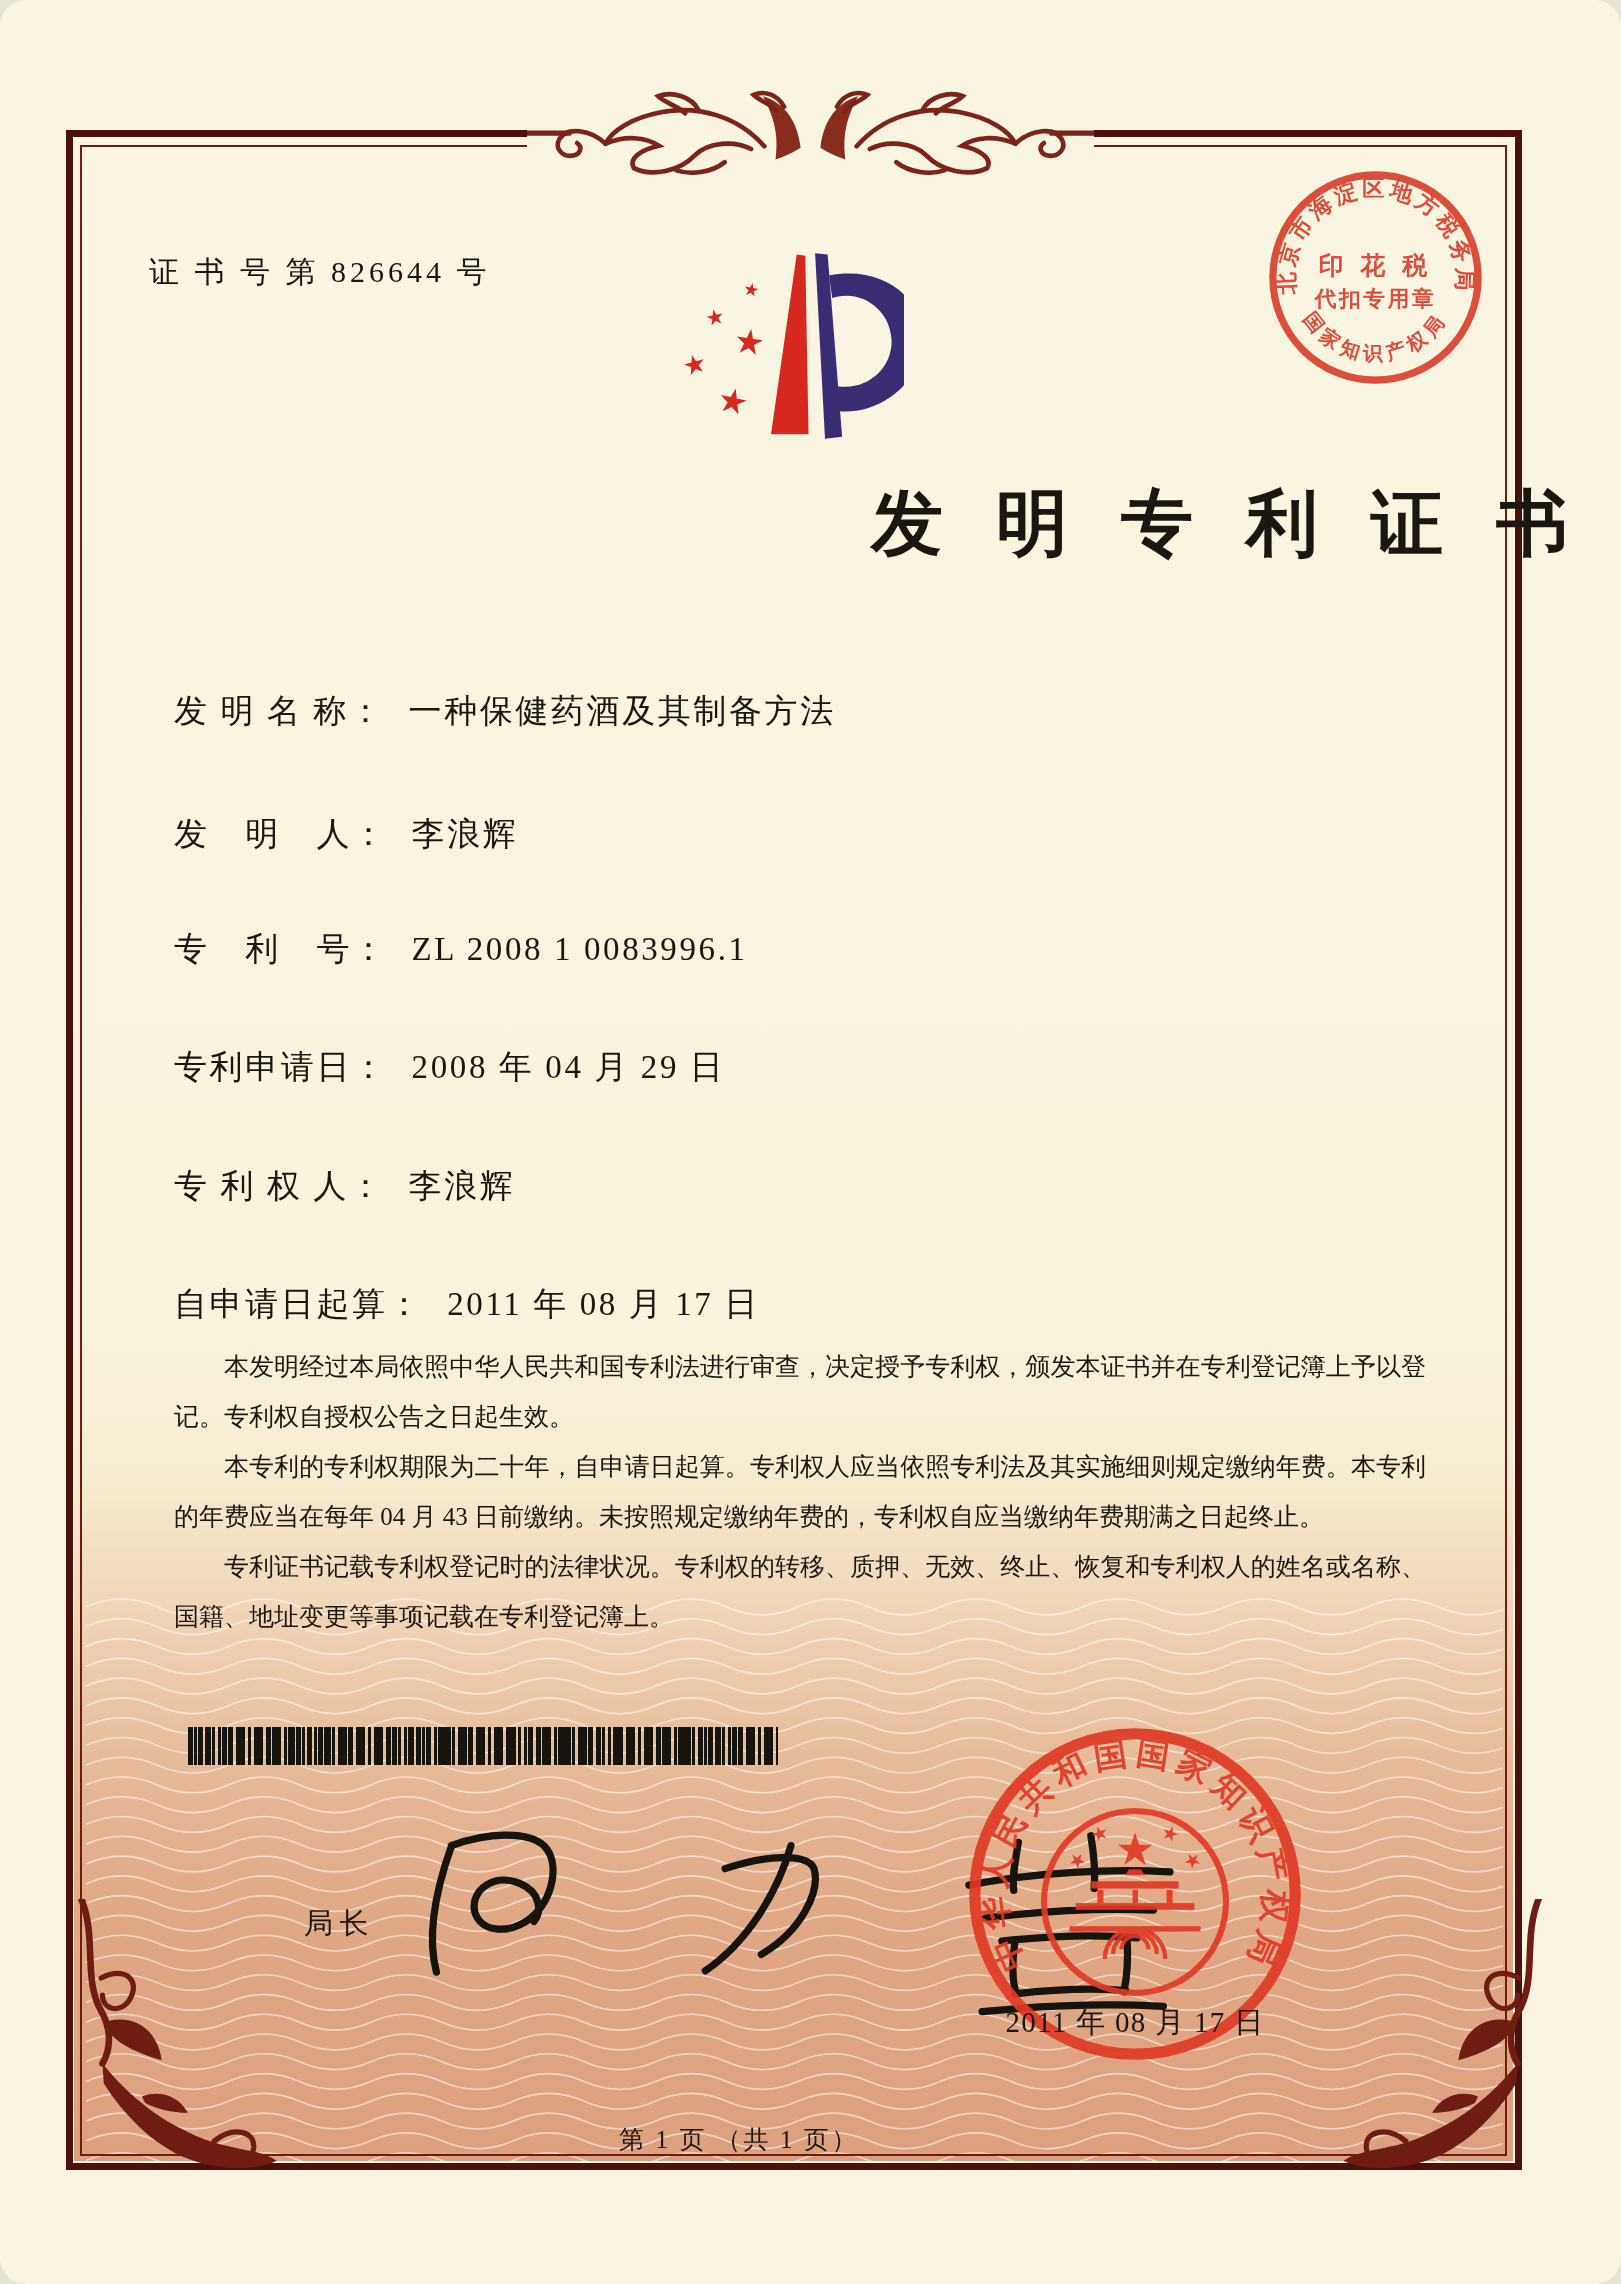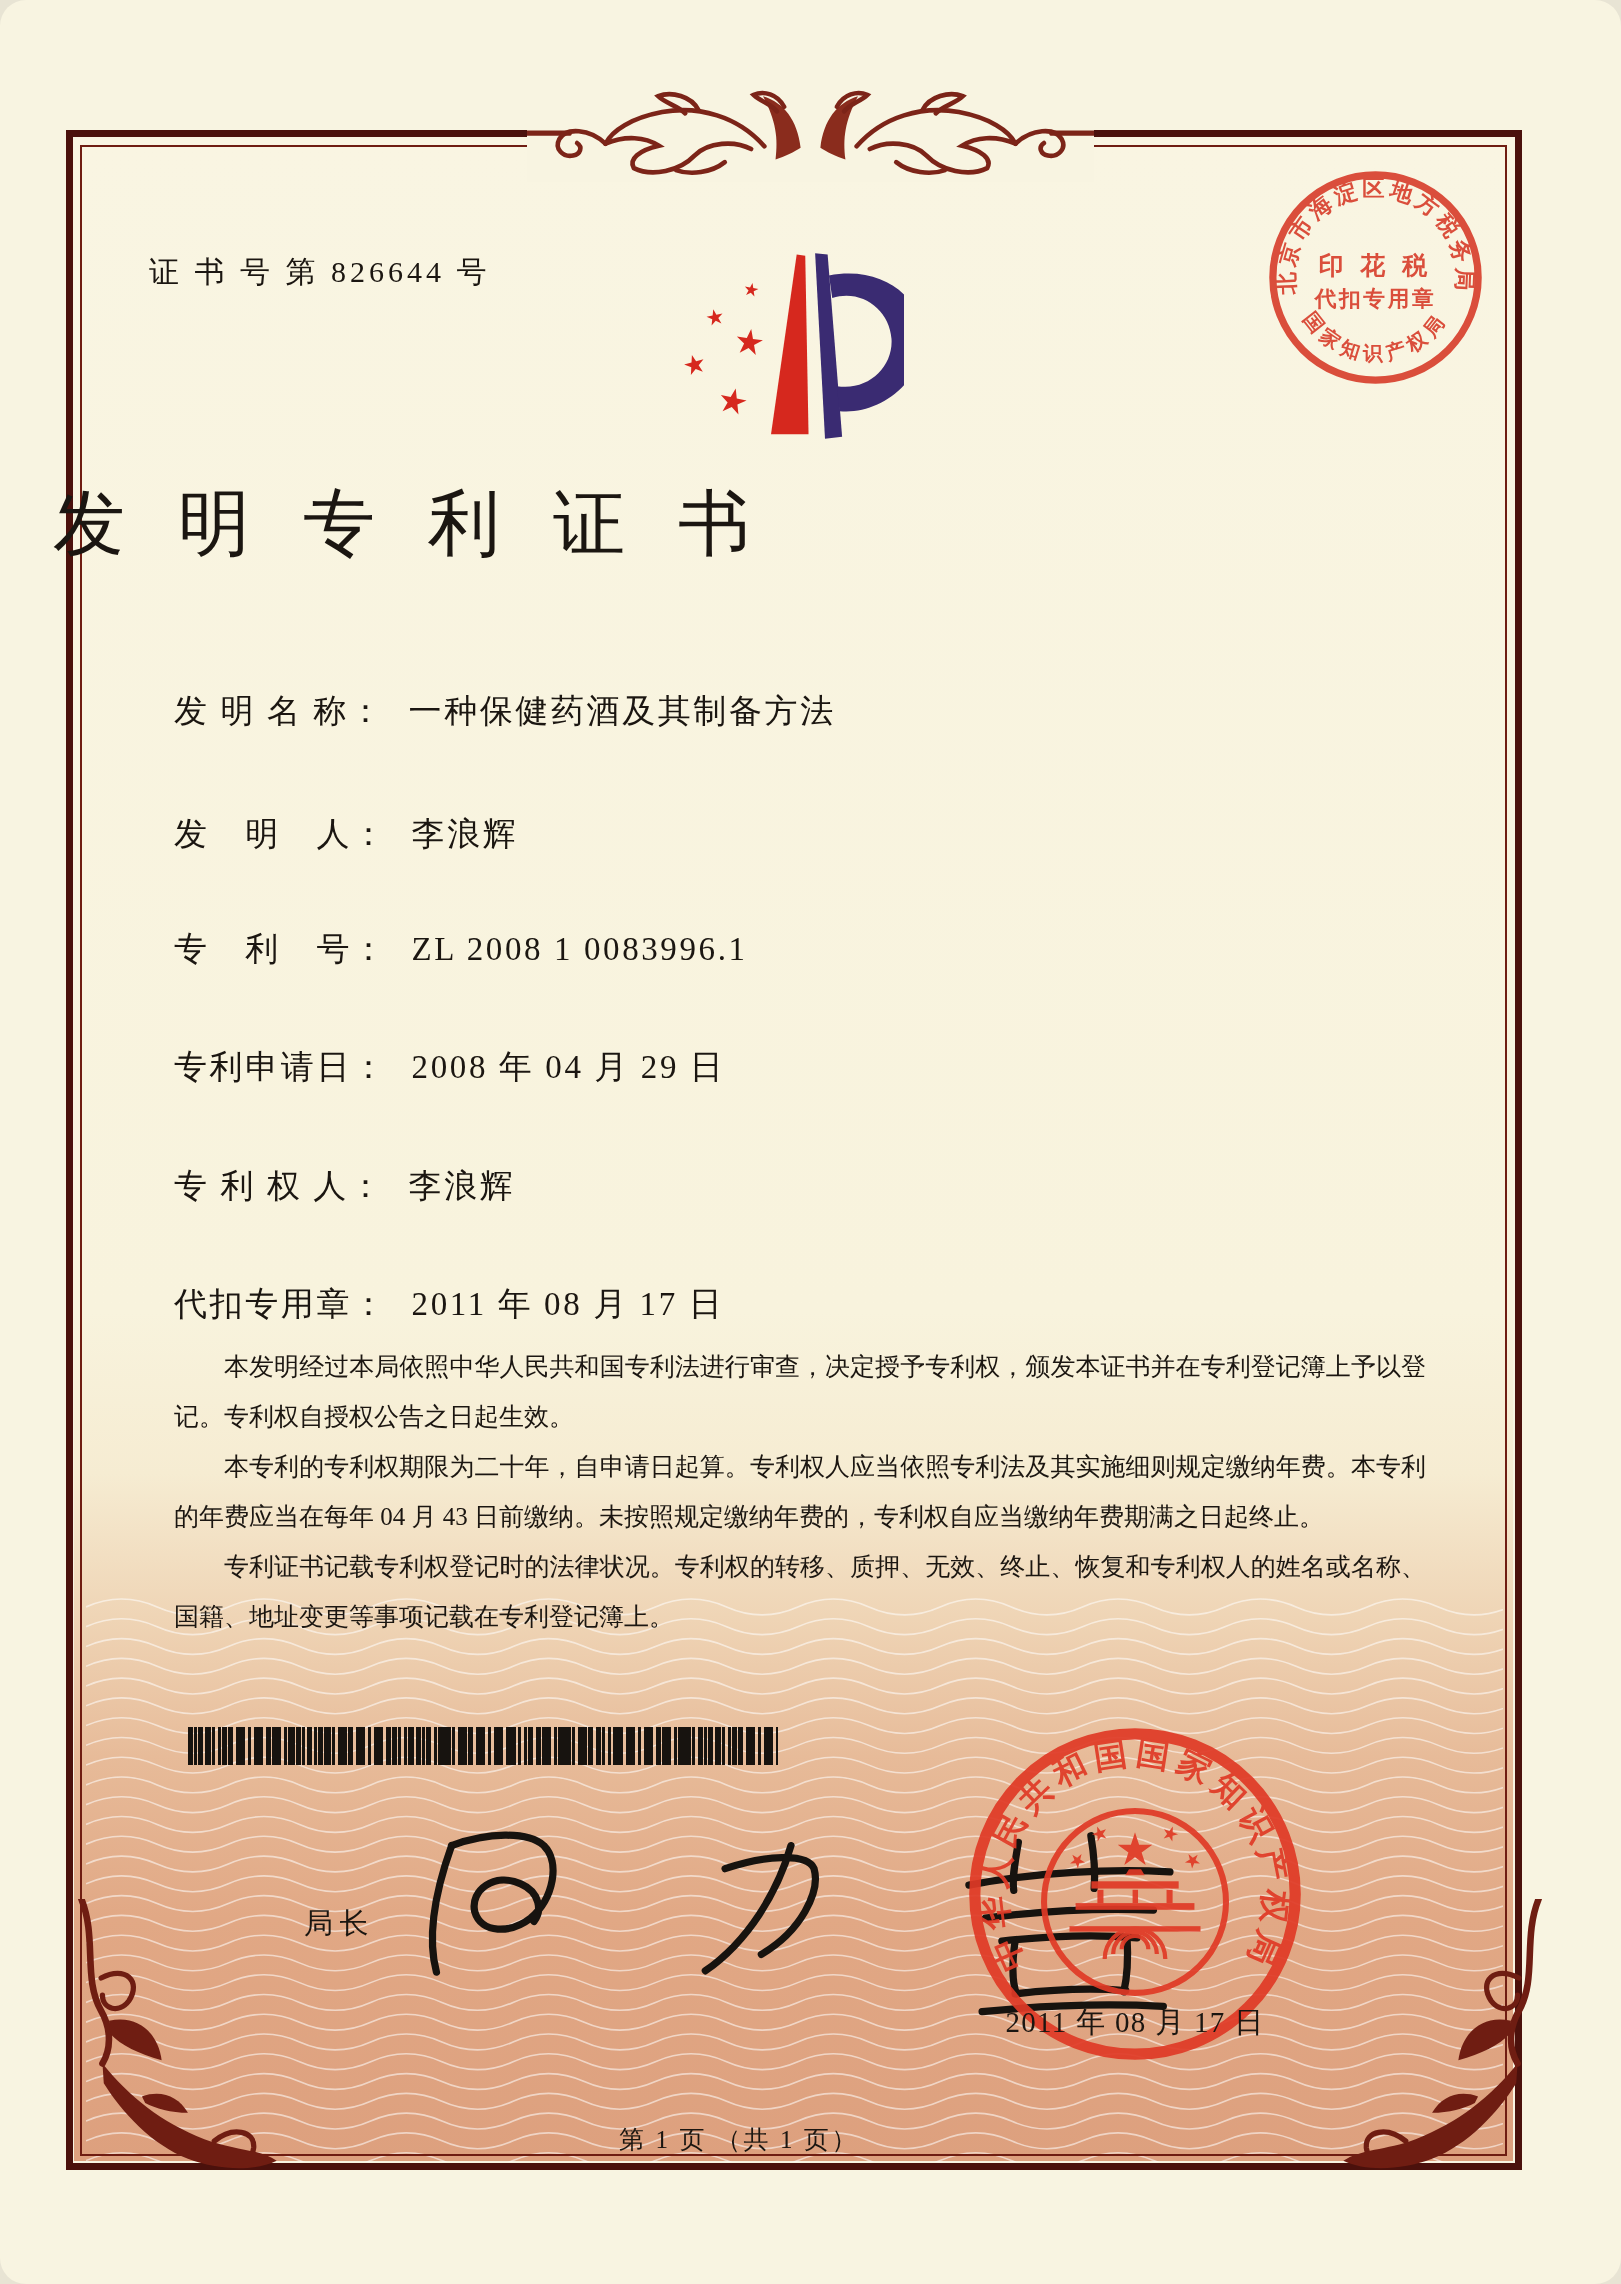--- a/index.html
+++ b/index.html
@@ -6,21 +6,21 @@
   .page{position:relative;width:1621px;height:2284px;background:#f8f4e1;overflow:hidden;
         font-family:"Liberation Serif","DejaVu Serif",serif;color:#1b1611;border-radius:26px;}
   .abs{position:absolute;}
   
   .frame-fill{left:74px;top:139px;width:1439px;height:2022px;
     background:linear-gradient(180deg,#f9f5e2 0%,#f8f3dd 58%,#f6ecd2 66%,#efd5b6 73%,#e7bb99 80%,#e1a885 88%,#dda07e 100%);}
   .frame-outer{left:66px;top:130px;width:1456px;height:2040px;border:7.2px solid #4b110c;box-sizing:border-box;}
   .frame-inner{left:80px;top:145px;width:1427px;height:2011px;border:2.6px solid #6f1d12;box-sizing:border-box;}
   
   .cert-no{left:149px;top:252px;font-size:30px;letter-spacing:4px;white-space:nowrap;}
-  .title{left:0;top:476px;width:100%;text-align:left;font-size:72px;font-weight:normal;
+  .title{left:0;top:476px;width:100%;text-align:right;font-size:72px;font-weight:bold;
          letter-spacing:53px;text-indent:53px;white-space:nowrap;}
   .ornament-patch{left:527px;top:83px;width:567px;height:99px;background:#f8f4e1;}
   
   .field-row{left:174px;width:1305px;font-size:33px;letter-spacing:2.6px;white-space:nowrap;}
   .field-label{display:inline-block;}
   .field-value{display:inline-block;margin-left:24px;}
   
   .body-text{left:174px;top:1342px;width:1252px;font-size:25px;line-height:50px;text-align:justify;}
   .body-text p{margin:0;text-indent:2em;}
   
@@ -175,21 +175,21 @@
   <div class="abs field-row" style="top:927px">
     <span class="field-label">专　利　号：</span><span class="field-value">ZL 2008 1 0083996.1</span>
   </div>
   <div class="abs field-row" style="top:1045px">
     <span class="field-label">专利申请日：</span><span class="field-value">2008 年 04 月 29 日</span>
   </div>
   <div class="abs field-row" style="top:1164px">
     <span class="field-label">专 利 权 人：</span><span class="field-value">李浪辉</span>
   </div>
   <div class="abs field-row" style="top:1282px">
-    <span class="field-label">代扣专用章：</span><span class="field-value">2011 年 08 月 17 日</span>
+    <span class="field-label">自申请日起算：</span><span class="field-value">2011 年 08 月 17 日</span>
   </div>
 
   <div class="abs body-text">
     <p>本发明经过本局依照中华人民共和国专利法进行审查，决定授予专利权，颁发本证书并在专利登记簿上予以登记。专利权自授权公告之日起生效。</p>
     <p>本专利的专利权期限为二十年，自申请日起算。专利权人应当依照专利法及其实施细则规定缴纳年费。本专利的年费应当在每年 04 月 43 日前缴纳。未按照规定缴纳年费的，专利权自应当缴纳年费期满之日起终止。</p>
     <p>专利证书记载专利权登记时的法律状况。专利权的转移、质押、无效、终止、恢复和专利权人的姓名或名称、国籍、地址变更等事项记载在专利登记簿上。</p>
   </div>
 
   <div class="abs barcode"></div>
 

